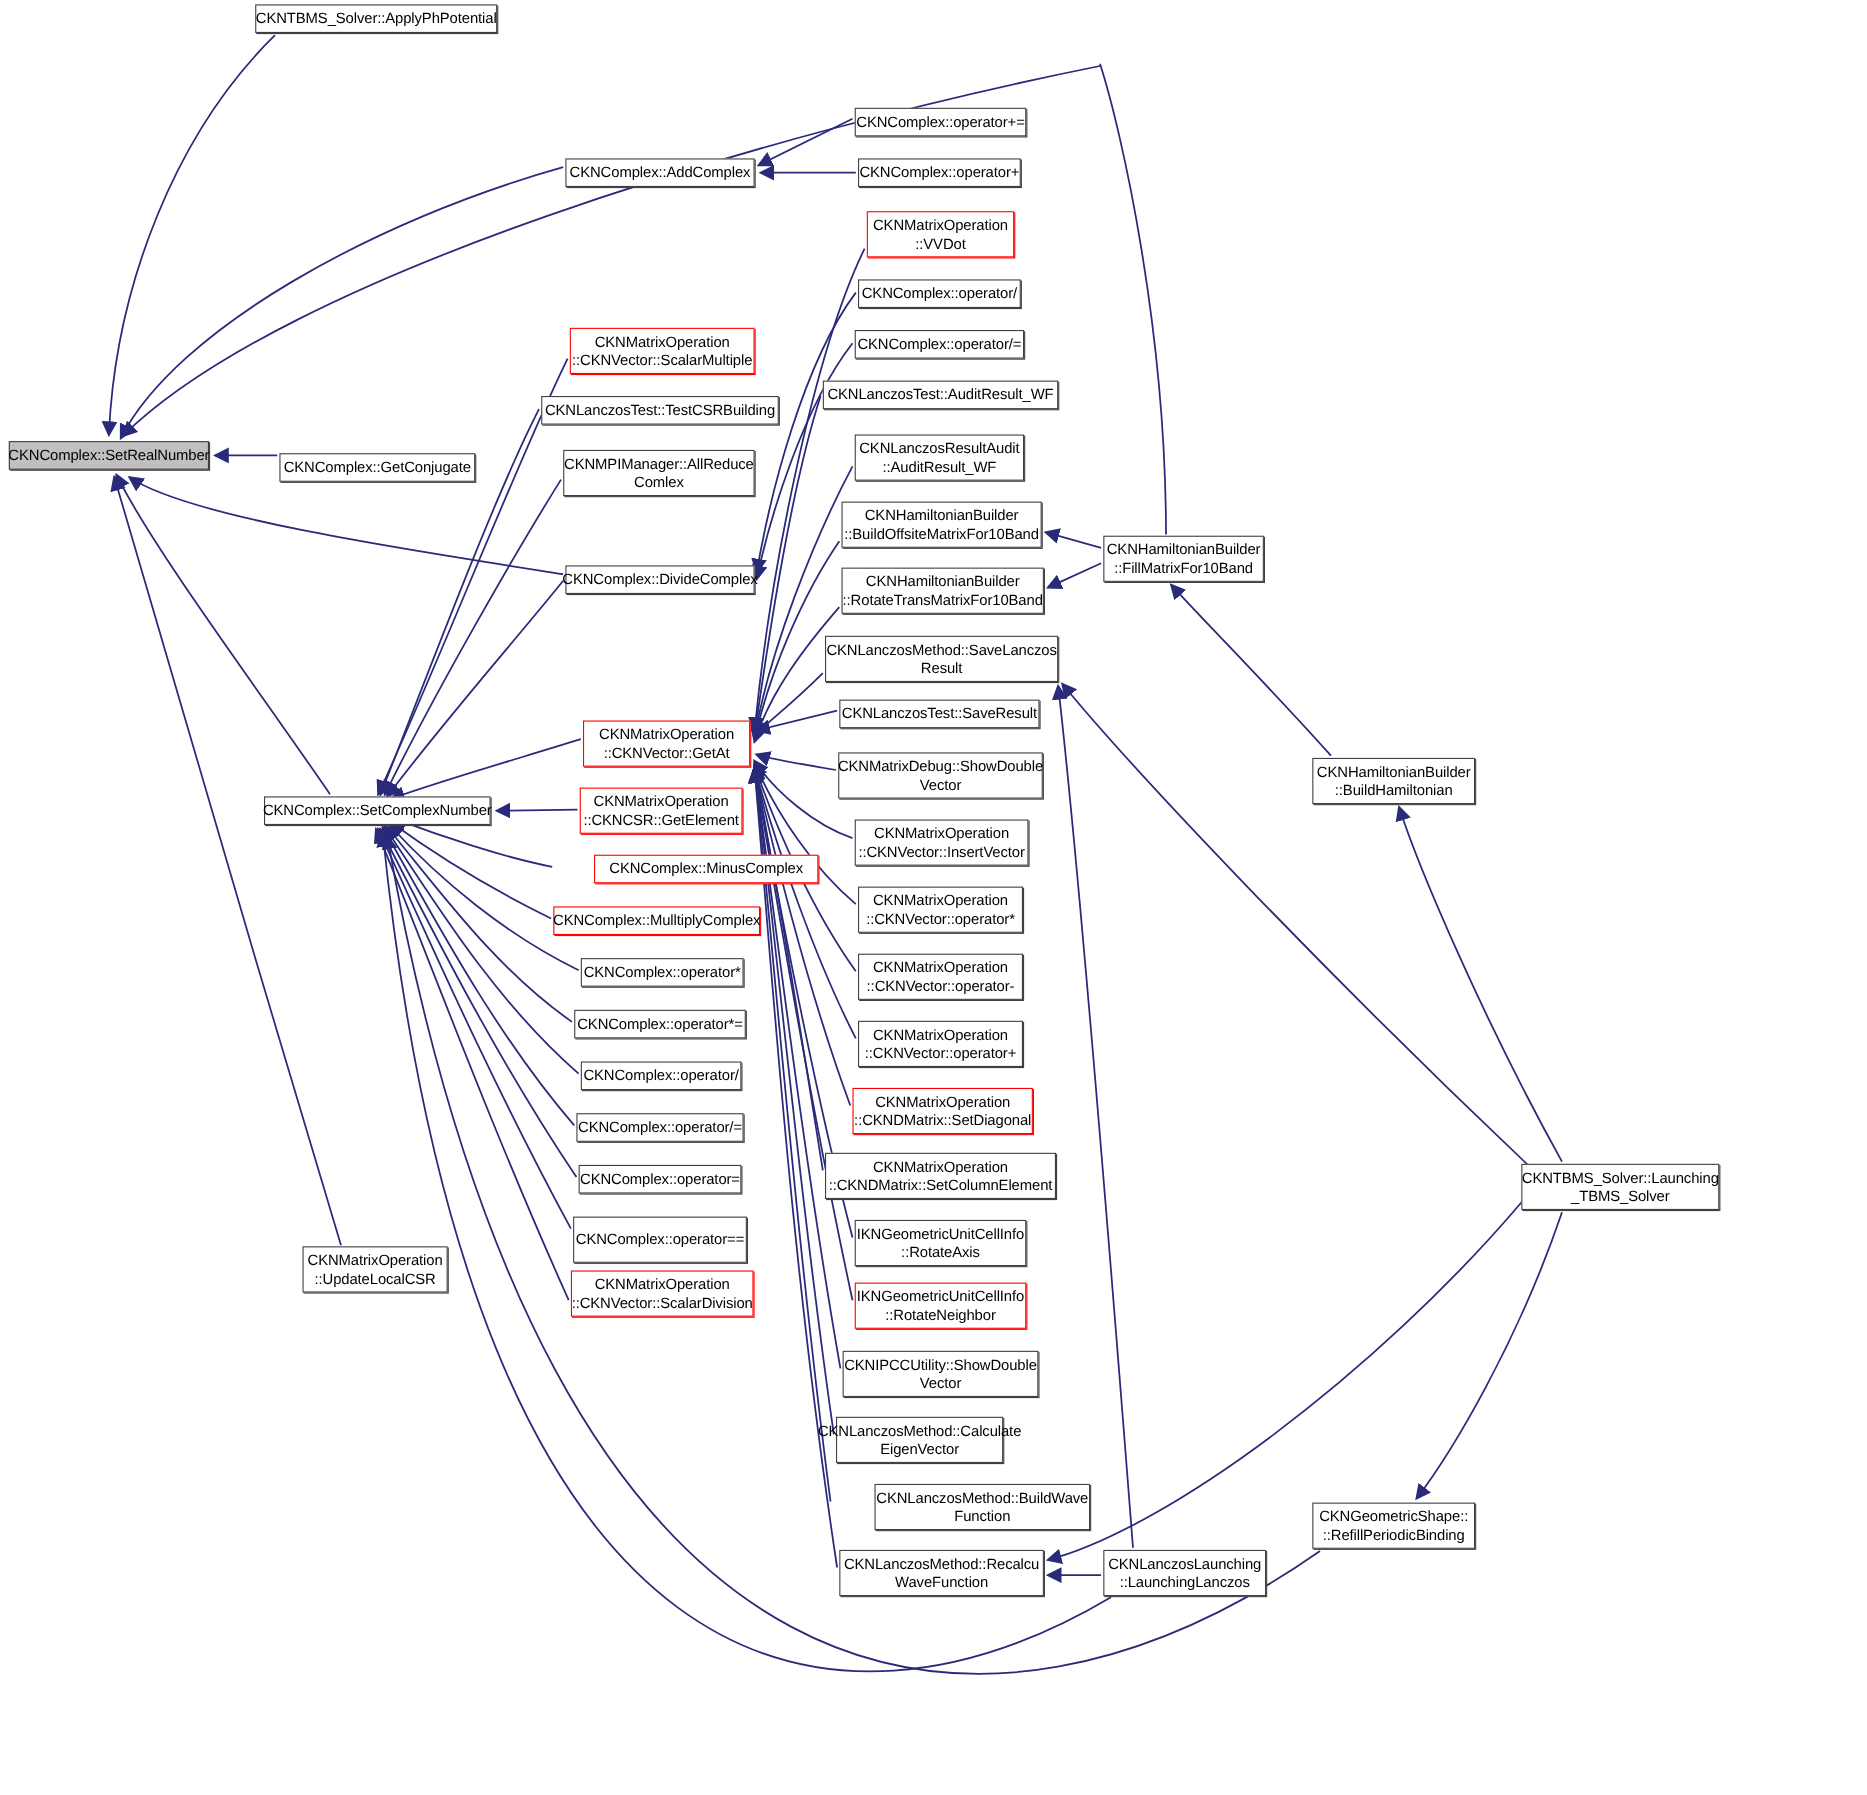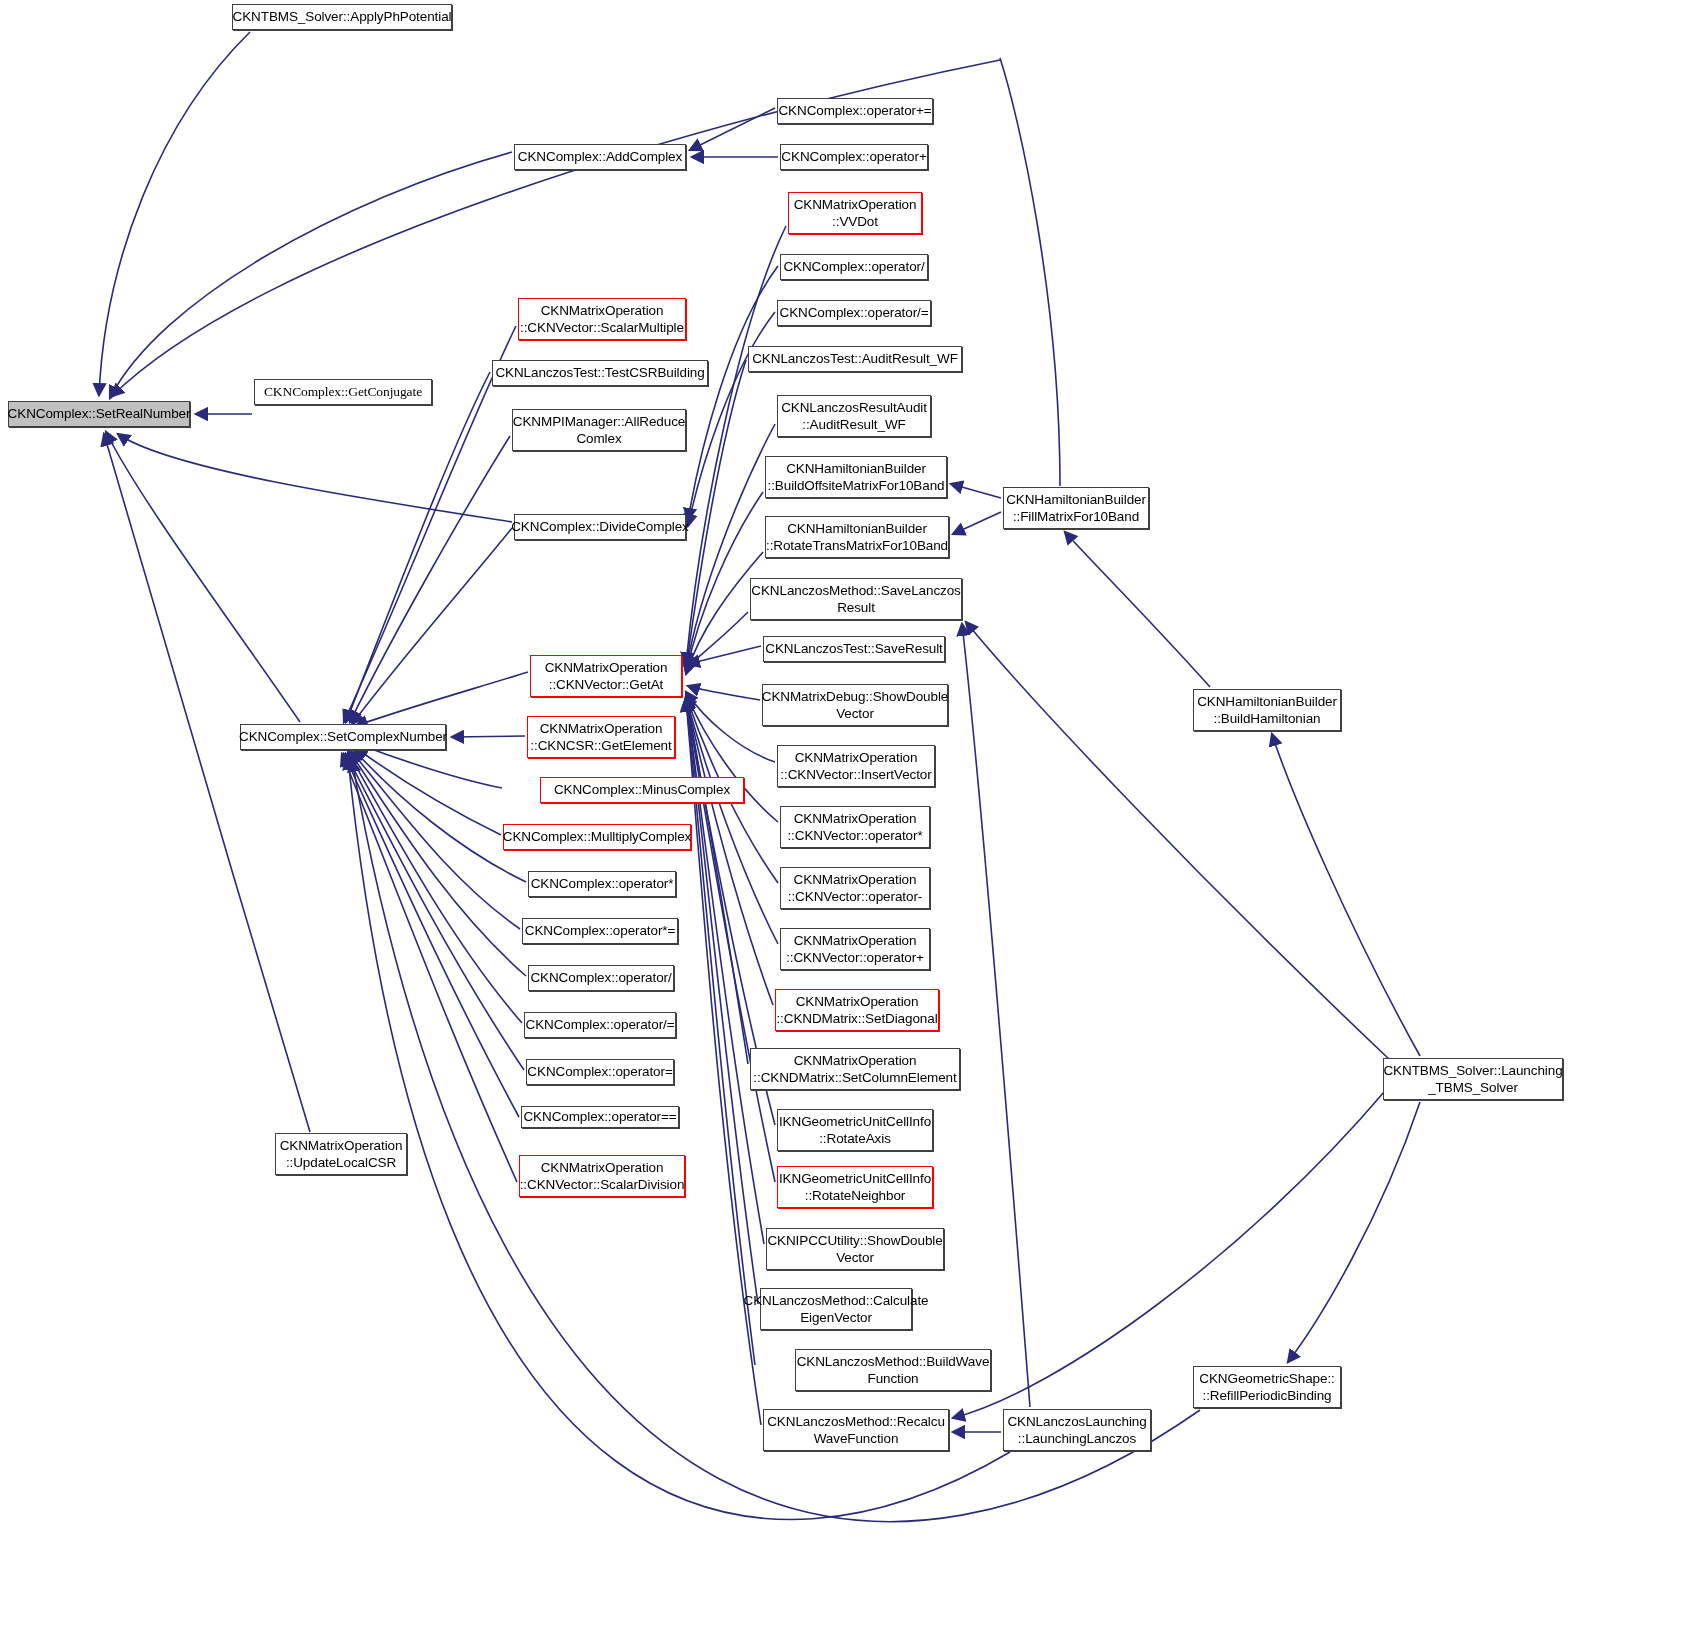--- a/index.html
+++ b/index.html
@@ -149,21 +149,21 @@
 
       <path d="M1010,1452 C760,1600 430,1560 348,758" marker-end="url(#ah)"></path>
 
       <path d="M1060,486 C1060,300 1020,120 1000,58"></path>
     </g>
   </svg>
 
   <div id="nodes">
       <div class="node" style="left: 232px; top: 4px; width: 220px; height: 26px;"><span>CKNTBMS_Solver::ApplyPhPotential</span></div>
       <div class="node root" style="left: 8px; top: 401px; width: 182px; height: 26px;"><span>CKNComplex::SetRealNumber</span></div>
-      <div class="node" style="left: 254px; top: 379px; width: 178px; height: 26px; font-family: Liberation Serif, serif;"><span>CKNComplex::GetConjugate</span></div>
+      <div class="node" style="left: 254px; top: 412px; width: 178px; height: 26px;"><span>CKNComplex::GetConjugate</span></div>
       <div class="node" style="left: 240px; top: 724px; width: 206px; height: 26px;"><span>CKNComplex::SetComplexNumber</span></div>
       <div class="node" style="left: 275px; top: 1133px; width: 132px; height: 42px;"><span>CKNMatrixOperation
 ::UpdateLocalCSR</span></div>
       <div class="node" style="left: 514px; top: 144px; width: 172px; height: 26px;"><span>CKNComplex::AddComplex</span></div>
       <div class="node red" style="left: 518px; top: 298px; width: 168px; height: 42px;"><span>CKNMatrixOperation
 ::CKNVector::ScalarMultiple</span></div>
       <div class="node" style="left: 492px; top: 360px; width: 216px; height: 26px;"><span>CKNLanczosTest::TestCSRBuilding</span></div>
       <div class="node" style="left: 512px; top: 409px; width: 174px; height: 42px;"><span>CKNMPIManager::AllReduce
 Comlex</span></div>
       <div class="node" style="left: 514px; top: 514px; width: 172px; height: 26px;"><span>CKNComplex::DivideComplex</span></div>
@@ -171,21 +171,21 @@
 ::CKNVector::GetAt</span></div>
       <div class="node red" style="left: 527px; top: 716px; width: 148px; height: 42px;"><span>CKNMatrixOperation
 ::CKNCSR::GetElement</span></div>
       <div class="node red" style="left: 504px; top: 777px; width: 204px; height: 26px; margin-left: 36px;"><span>CKNComplex::MinusComplex</span></div>
       <div class="node red" style="left: 503px; top: 824px; width: 188px; height: 26px;"><span>CKNComplex::MulltiplyComplex</span></div>
       <div class="node" style="left: 528px; top: 871px; width: 148px; height: 26px;"><span>CKNComplex::operator*</span></div>
       <div class="node" style="left: 522px; top: 918px; width: 156px; height: 26px;"><span>CKNComplex::operator*=</span></div>
       <div class="node" style="left: 528px; top: 965px; width: 146px; height: 26px;"><span>CKNComplex::operator/</span></div>
       <div class="node" style="left: 524px; top: 1012px; width: 152px; height: 26px;"><span>CKNComplex::operator/=</span></div>
       <div class="node" style="left: 526px; top: 1059px; width: 148px; height: 26px;"><span>CKNComplex::operator=</span></div>
-      <div class="node" style="left: 521px; top: 1106px; width: 158px; height: 22px;"><span>CKNComplex::operator==</span></div>
+      <div class="node" style="left: 521px; top: 1106px; width: 158px; height: 42px;"><span>CKNComplex::operator==</span></div>
       <div class="node red" style="left: 519px; top: 1155px; width: 166px; height: 42px;"><span>CKNMatrixOperation
 ::CKNVector::ScalarDivision</span></div>
       <div class="node" style="left: 777px; top: 98px; width: 156px; height: 26px;"><span>CKNComplex::operator+=</span></div>
       <div class="node" style="left: 780px; top: 144px; width: 148px; height: 26px;"><span>CKNComplex::operator+</span></div>
       <div class="node red" style="left: 788px; top: 192px; width: 134px; height: 42px;"><span>CKNMatrixOperation
 ::VVDot</span></div>
       <div class="node" style="left: 780px; top: 254px; width: 148px; height: 26px;"><span>CKNComplex::operator/</span></div>
       <div class="node" style="left: 777px; top: 300px; width: 154px; height: 26px;"><span>CKNComplex::operator/=</span></div>
       <div class="node" style="left: 748px; top: 346px; width: 214px; height: 26px;"><span>CKNLanczosTest::AuditResult_WF</span></div>
       <div class="node" style="left: 777px; top: 395px; width: 154px; height: 42px;"><span>CKNLanczosResultAudit

